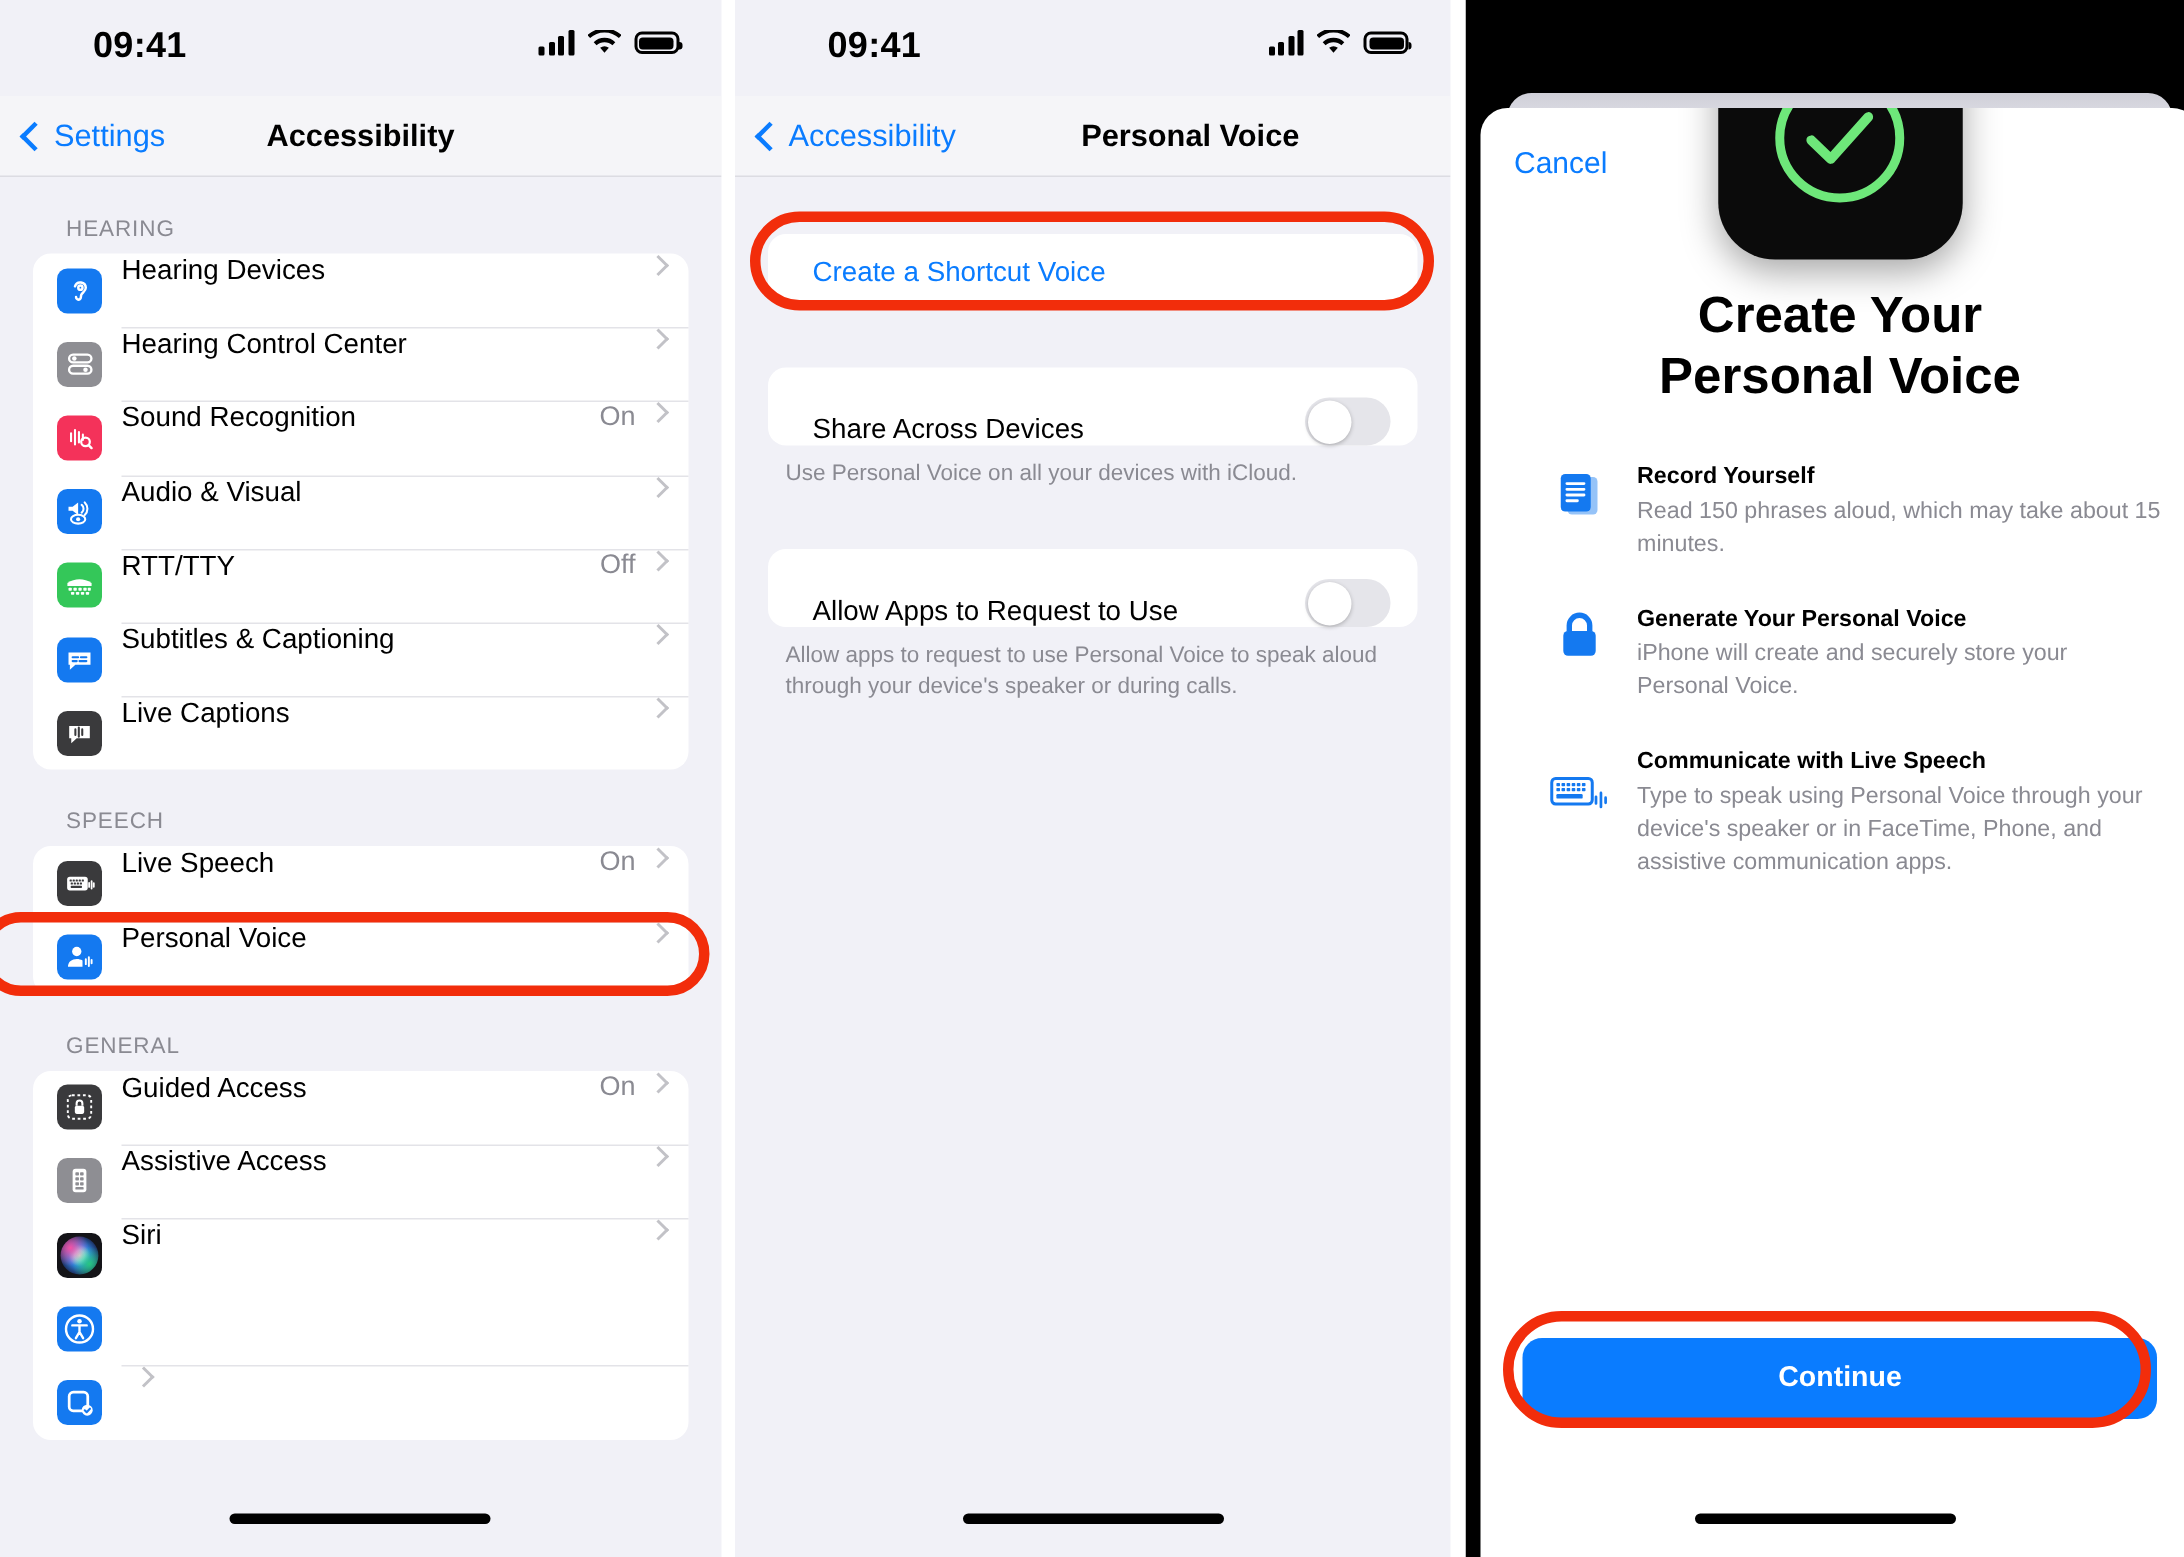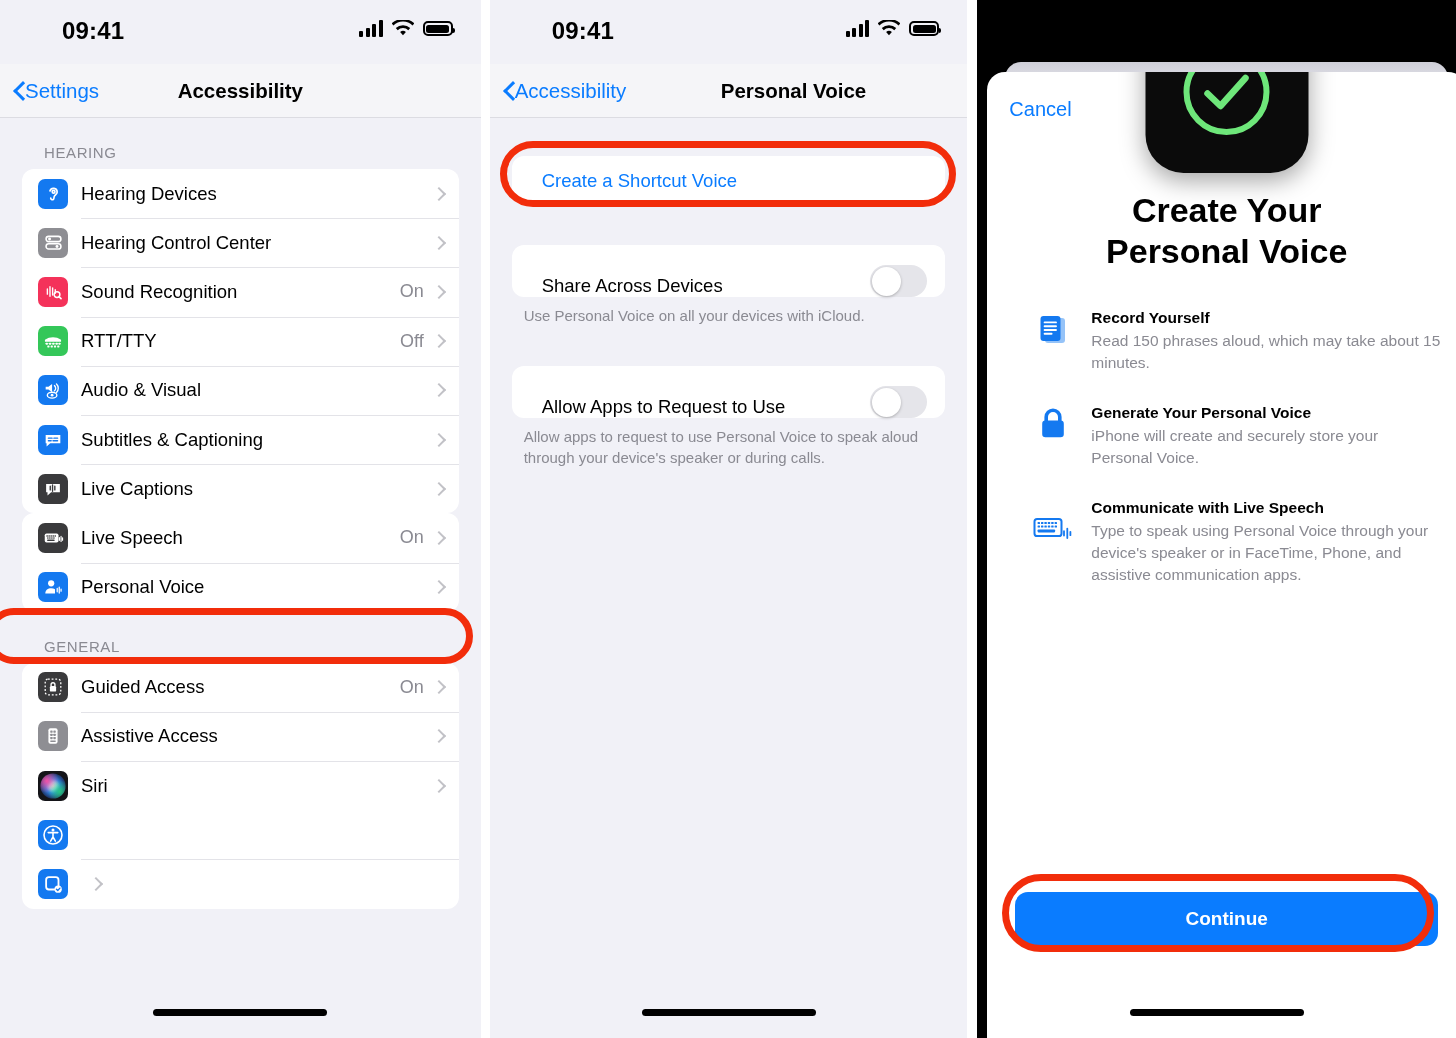--- a/index.html
+++ b/index.html
@@ -47,21 +47,21 @@
   }
   .battery span { display:block; width:100%; height:100%; background:#000; border-radius:2.5px; }
 
   
   .navbar {
     height: 54px; position: relative; display: flex; align-items: center;
     border-bottom: 1px solid #dcdce2;
     background: #f5f5f8;
   }
   .nav-back {
-    position: absolute; left: 14px; display: flex; align-items: center; gap: 0;
+    position: absolute; left: 14px; display: flex; align-items: center; gap: 11px;
     color: #0a7cff; font-size: 20.5px; cursor: pointer;
   }
   .chev-left {
     width: 11px; height: 19px; position: relative; display:inline-block;
   }
   .chev-left::before {
     content:''; position:absolute; left:2px; top:3px;
     width: 11px; height: 11px;
     border-left: 3px solid #0a7cff; border-bottom: 3px solid #0a7cff;
     transform: rotate(45deg);
@@ -83,21 +83,21 @@
   }
   .row {
     display: flex; align-items: center; height: 49.2px;
     padding-left: 16px; position: relative; cursor: pointer;
   }
   .row + .row .row-inner::before {
     content:''; position:absolute; left: 0; right: -16px; top: 0;
     height: 1px; background: #e3e3e8;
   }
   .row-inner {
-    flex: 1; display: flex; align-items: center; height: 100%;
+    flex: 1; display: flex; height: 100%;
     margin-left: 13px; padding-right: 16px; position: relative;
   }
   .icon-tile {
     width: 30px; height: 30px; border-radius: 7px; flex: none;
     display:flex; align-items:center; justify-content:center; overflow:hidden;
   }
   .row-label { font-size: 18.5px; color: #000; flex: 1; }
   .row-value { font-size: 18px; color: #8a8a92; margin-right: 10px; }
   .chev-right { width: 9px; height: 16px; position: relative; flex:none; }
   .chev-right::before {
@@ -269,20 +269,38 @@
               </svg>
           </div>
           <div class="row-inner">
             <span class="row-label">Sound Recognition</span>
             <span class="row-value">On</span>
             <span class="chev-right"></span>
           </div>
         </div>
 
         <div class="row">
+          <div class="icon-tile" style="background:#1479f0">
+            <svg width="22" height="22" viewBox="0 0 24 24">
+                <path d="M4 8.5h3l4-3v9l-4-3H4Z" fill="#fff"></path>
+                <g stroke="#fff" stroke-width="1.5" fill="none" stroke-linecap="round">
+                  <path d="M13.6 7.2a3.6 3.6 0 0 1 0 5.6M15.8 5.4a6.4 6.4 0 0 1 0 9.2"></path>
+                </g>
+                <ellipse cx="11" cy="17.6" rx="5.2" ry="3.2" fill="none" stroke="#fff" stroke-width="1.5"></ellipse>
+                <circle cx="11" cy="17.6" r="1.5" fill="#fff"></circle>
+              </svg>
+          </div>
+          <div class="row-inner">
+            <span class="row-label">Audio &amp; Visual</span>
+            <span class="row-value"></span>
+            <span class="chev-right"></span>
+          </div>
+        </div>
+
+        <div class="row">
           <div class="icon-tile" style="background:#34c759">
             <svg width="22" height="22" viewBox="0 0 24 24">
                 <path d="M3.2 10.5c5.4-3.6 12.2-3.6 17.6 0v2.2H3.2Z" fill="#fff"></path>
                 <g fill="#fff">
                   <rect x="4" y="14" width="2.4" height="2.1" rx=".5"></rect>
                   <rect x="7.6" y="14" width="2.4" height="2.1" rx=".5"></rect>
                   <rect x="11.2" y="14" width="2.4" height="2.1" rx=".5"></rect>
                   <rect x="14.8" y="14" width="2.4" height="2.1" rx=".5"></rect>
                   <rect x="18" y="14" width="2.2" height="2.1" rx=".5"></rect>
                   <rect x="5.8" y="17" width="2.4" height="2.1" rx=".5"></rect>
@@ -295,38 +313,20 @@
           <div class="row-inner">
             <span class="row-label">RTT/TTY</span>
             <span class="row-value">Off</span>
             <span class="chev-right"></span>
           </div>
         </div>
 
         <div class="row">
           <div class="icon-tile" style="background:#1479f0">
             <svg width="22" height="22" viewBox="0 0 24 24">
-                <path d="M4 8.5h3l4-3v9l-4-3H4Z" fill="#fff"></path>
-                <g stroke="#fff" stroke-width="1.5" fill="none" stroke-linecap="round">
-                  <path d="M13.6 7.2a3.6 3.6 0 0 1 0 5.6M15.8 5.4a6.4 6.4 0 0 1 0 9.2"></path>
-                </g>
-                <ellipse cx="11" cy="17.6" rx="5.2" ry="3.2" fill="none" stroke="#fff" stroke-width="1.5"></ellipse>
-                <circle cx="11" cy="17.6" r="1.5" fill="#fff"></circle>
-              </svg>
-          </div>
-          <div class="row-inner">
-            <span class="row-label">Audio &amp; Visual</span>
-            <span class="row-value"></span>
-            <span class="chev-right"></span>
-          </div>
-        </div>
-
-        <div class="row">
-          <div class="icon-tile" style="background:#1479f0">
-            <svg width="22" height="22" viewBox="0 0 24 24">
                 <path d="M4 6.5h16v9H9l-4 3.5v-3.5H4Z" fill="#fff"></path>
                 <g stroke="#1479f0" stroke-width="1.5" stroke-linecap="round">
                   <path d="M7 10h4M13 10h4M7 12.8h3M12 12.8h5"></path>
                 </g>
               </svg>
           </div>
           <div class="row-inner">
             <span class="row-label">Subtitles &amp; Captioning</span>
             <span class="row-value"></span>
             <span class="chev-right"></span>
@@ -343,20 +343,21 @@
               </svg>
           </div>
           <div class="row-inner">
             <span class="row-label">Live Captions</span>
             <span class="row-value"></span>
             <span class="chev-right"></span>
           </div>
         </div>
       </div>
 
+      <div class="section-header">SPEECH</div>
       <div class="group">
 
         <div class="row">
           <div class="icon-tile" style="background:#3a3a3c">
             <svg width="22" height="22" viewBox="0 0 24 24">
                 <rect x="3" y="7" width="15" height="10" rx="2" fill="#fff"></rect>
                 <g fill="#3a3a3c">
                   <rect x="4.8" y="9" width="1.6" height="1.5" rx=".4"></rect>
                   <rect x="7" y="9" width="1.6" height="1.5" rx=".4"></rect>
                   <rect x="9.2" y="9" width="1.6" height="1.5" rx=".4"></rect>

